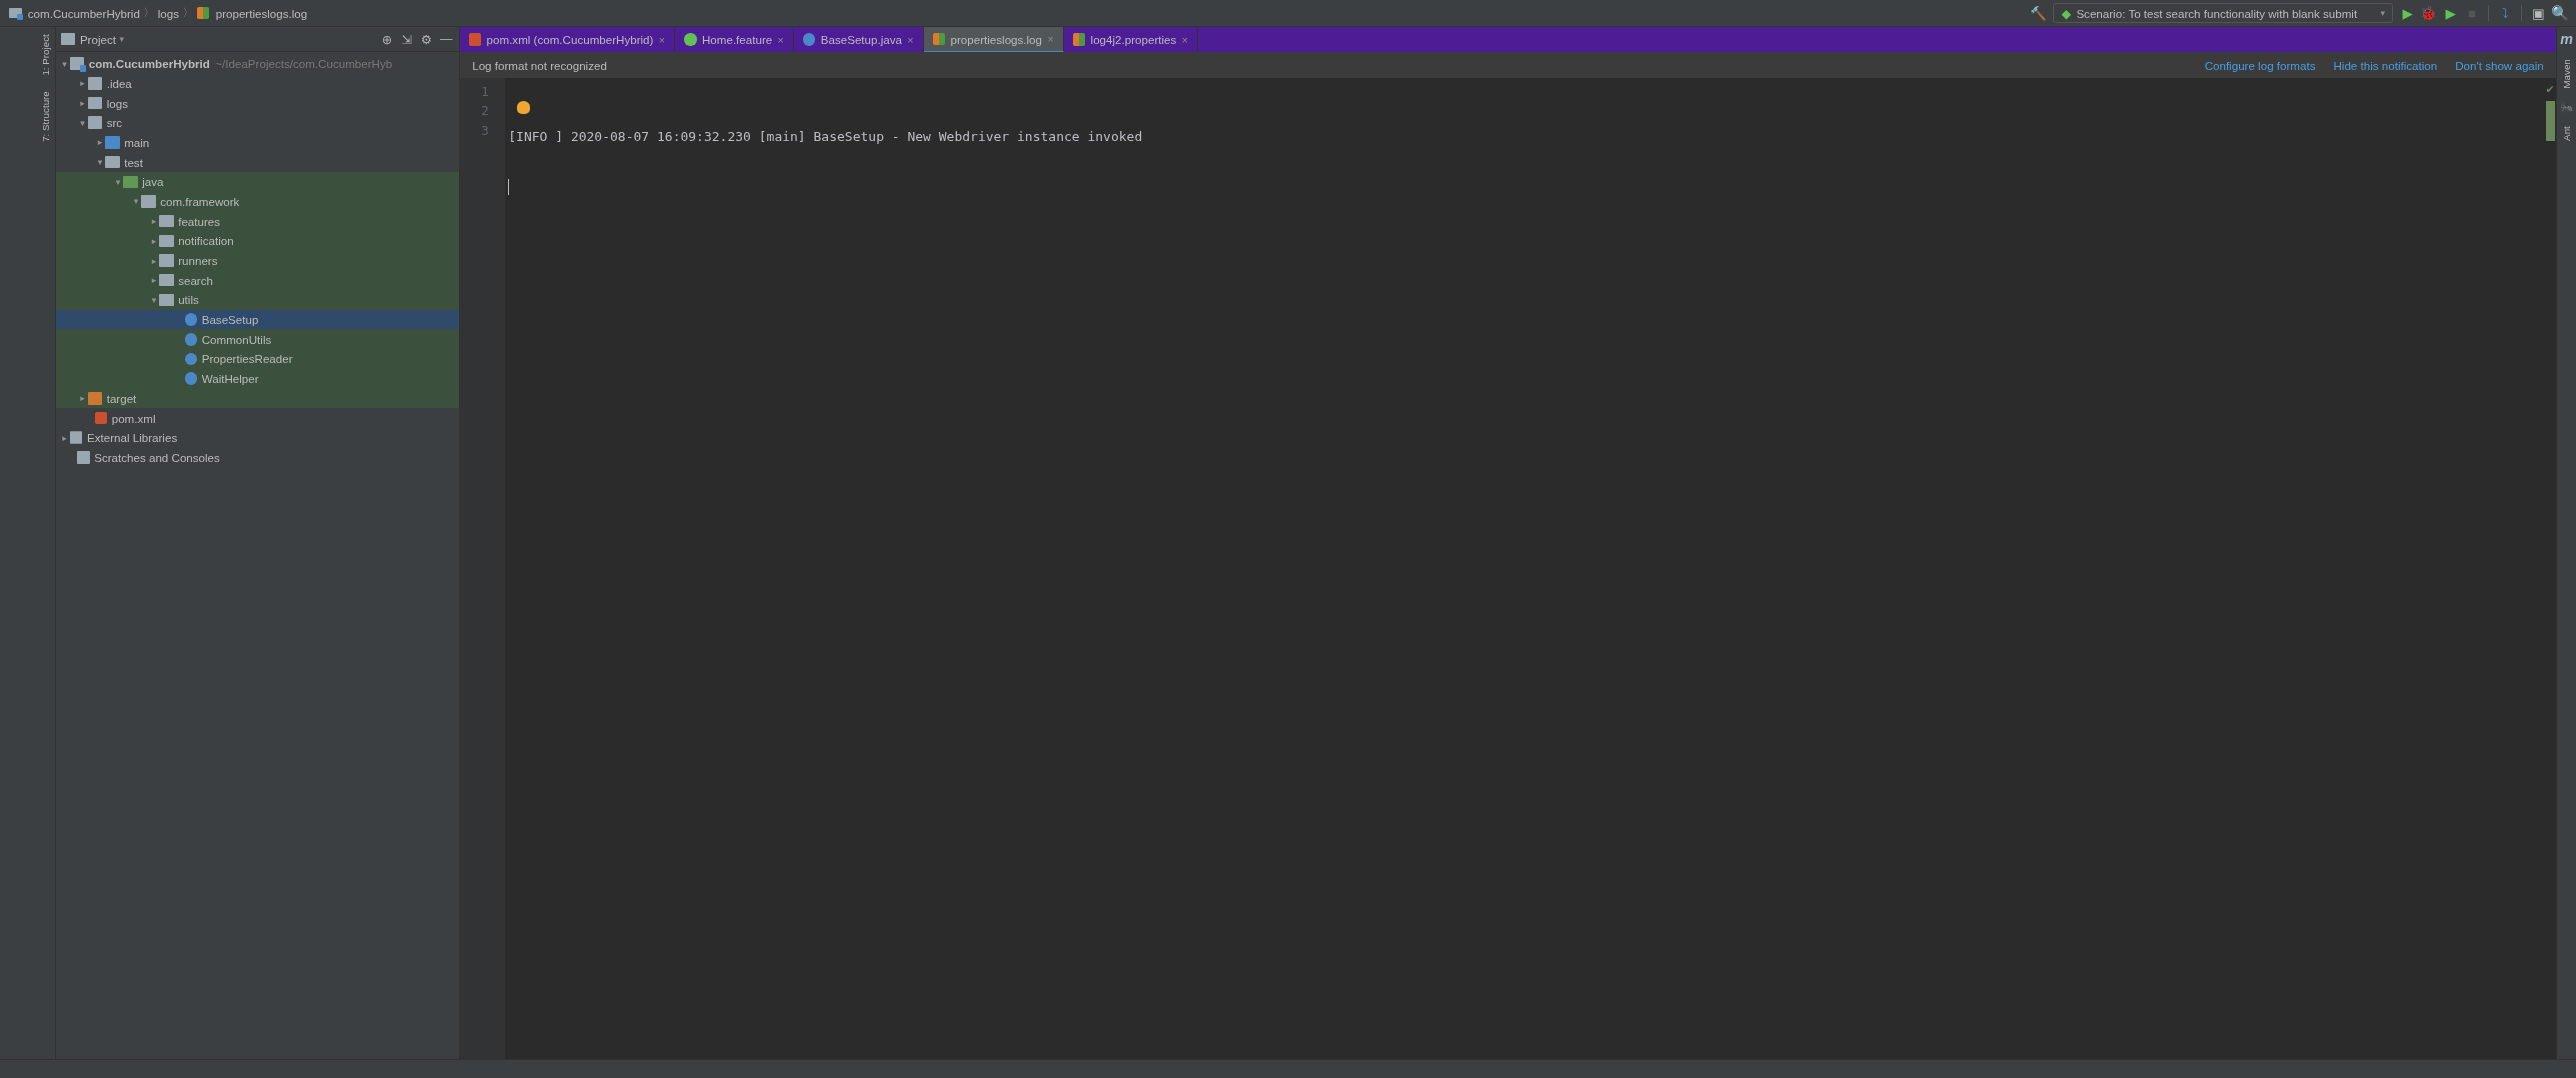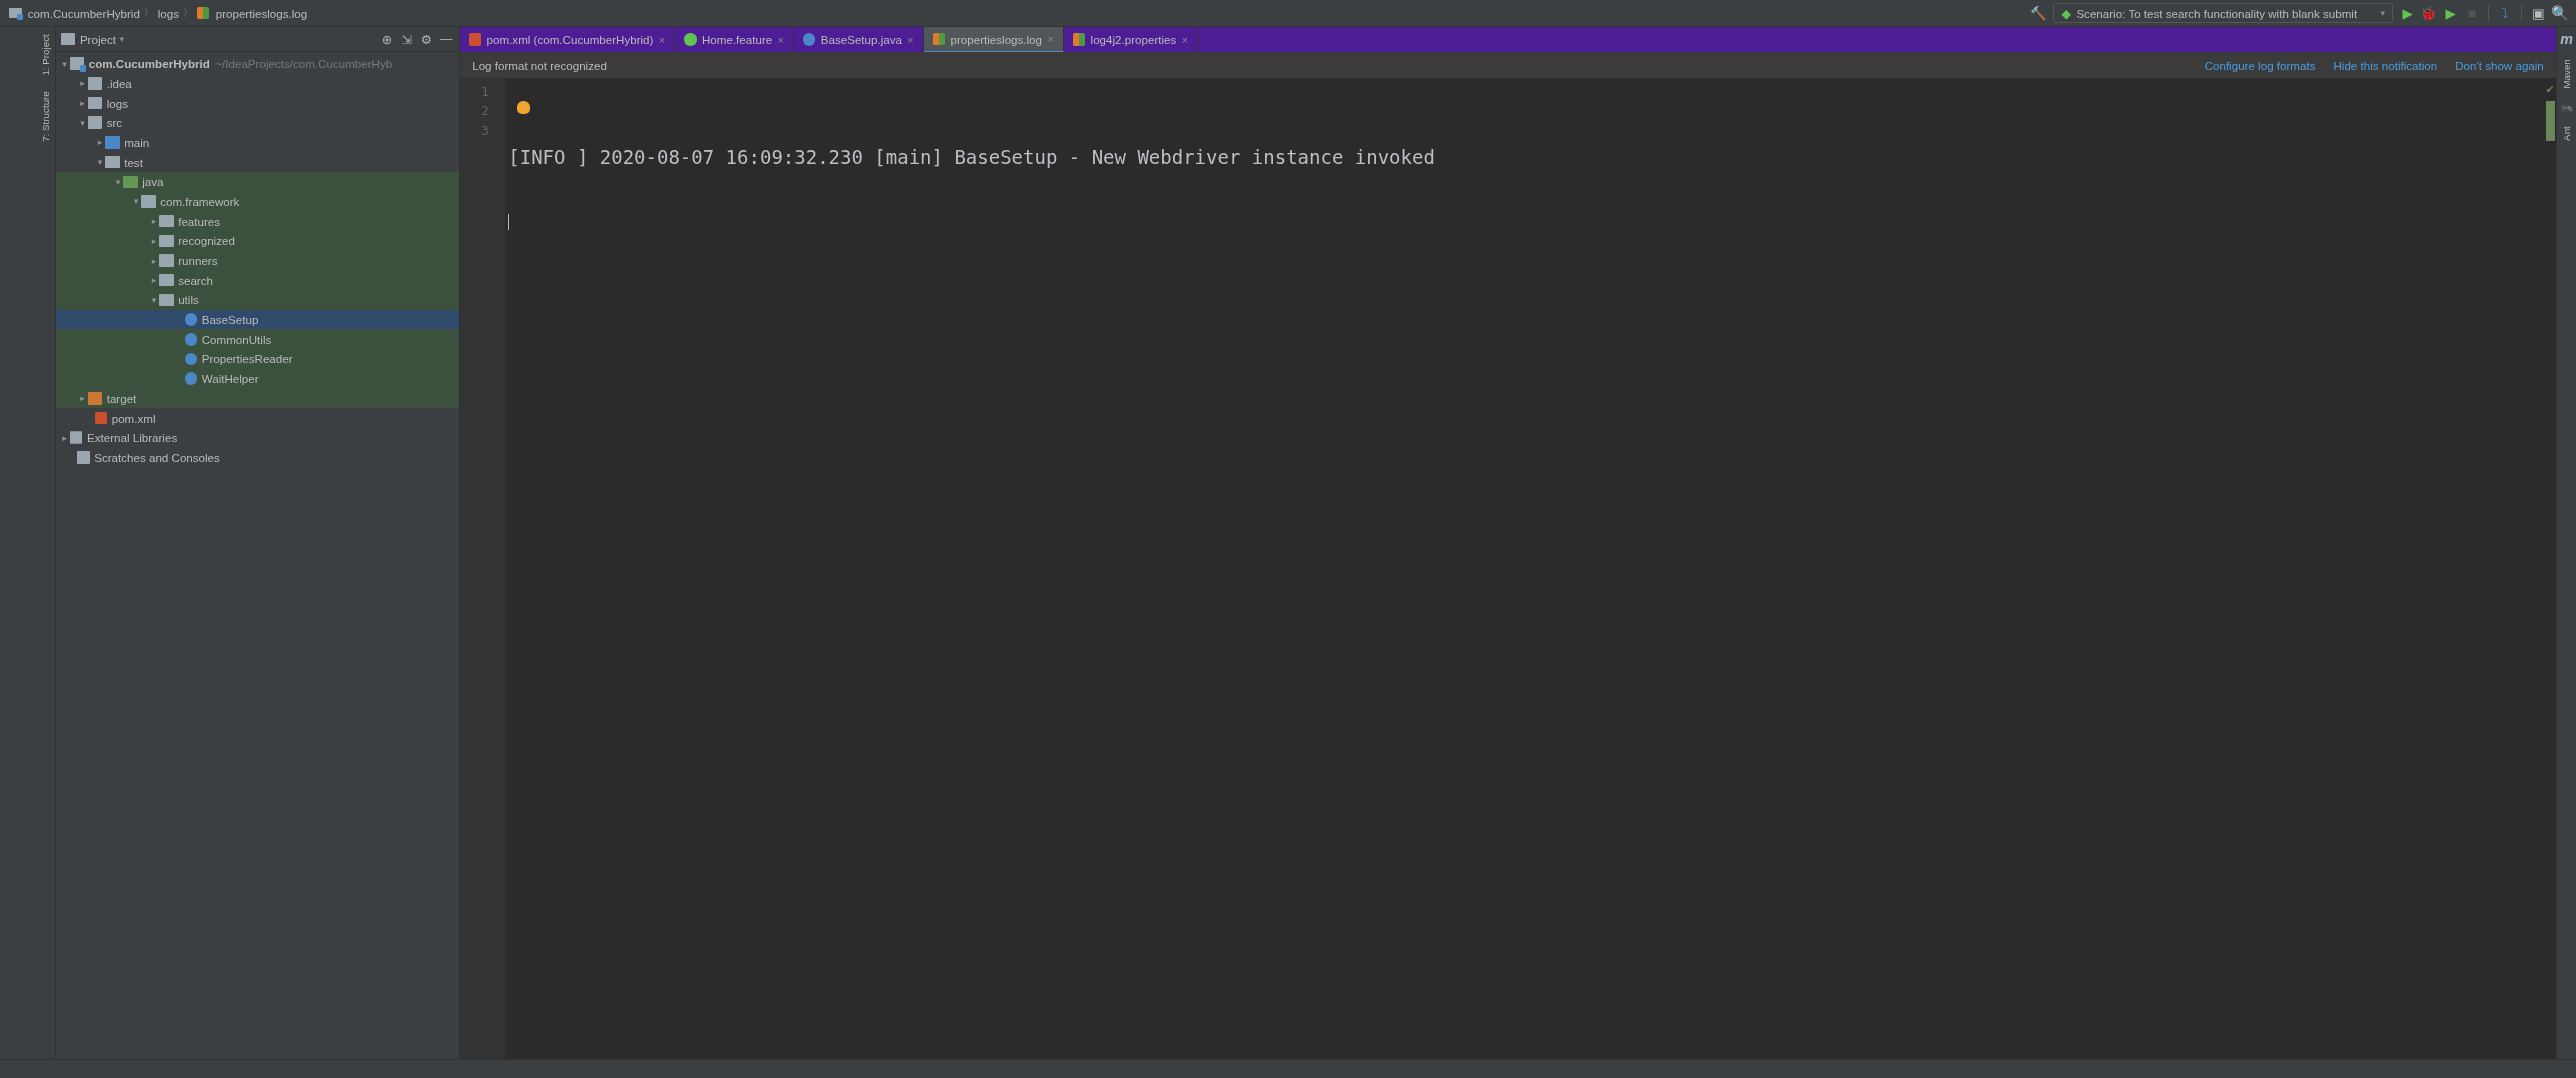--- a/index.html
+++ b/index.html
@@ -177,21 +177,21 @@
   color: #606366;
   font-family: "Consolas", "Menlo", monospace;
   font-size: 12.5px;
   padding-top: 3.6px;
 }
 .gutter div { text-align: right; padding-right: 16px; height: 19.7px; line-height: 19.7px;}
 .code {
   flex: 1;
   background: #2b2b2b;
   font-family: "Consolas", "Menlo", monospace;
-  font-size: 19px;
+  font-size: 13px;
   color: #bcbec4;
   padding-top: 3.6px;
   position: relative;
   white-space: pre;
 }
 .code-line { height: 19.7px; line-height: 19.7px; padding-left: 3.6px; }
 .caret { display: inline-block; width: 0.9px; height: 16px; background: #bbbbbb; vertical-align: middle; }
 .bulb {
   position: absolute;
   left: 12.5px;
@@ -335,21 +335,21 @@
           <span class="tree-label">com.framework</span>
         </div>
         <div class="tree-item green-bg" style="padding-left:93px">
           <span class="arrow right"></span>
           <span class="node-icon folder"></span>
           <span class="tree-label">features</span>
         </div>
         <div class="tree-item green-bg" style="padding-left:93px">
           <span class="arrow right"></span>
           <span class="node-icon folder"></span>
-          <span class="tree-label">recognized</span>
+          <span class="tree-label">notification</span>
         </div>
         <div class="tree-item green-bg" style="padding-left:93px">
           <span class="arrow right"></span>
           <span class="node-icon folder"></span>
           <span class="tree-label">runners</span>
         </div>
         <div class="tree-item green-bg" style="padding-left:93px">
           <span class="arrow right"></span>
           <span class="node-icon folder"></span>
           <span class="tree-label">search</span>

